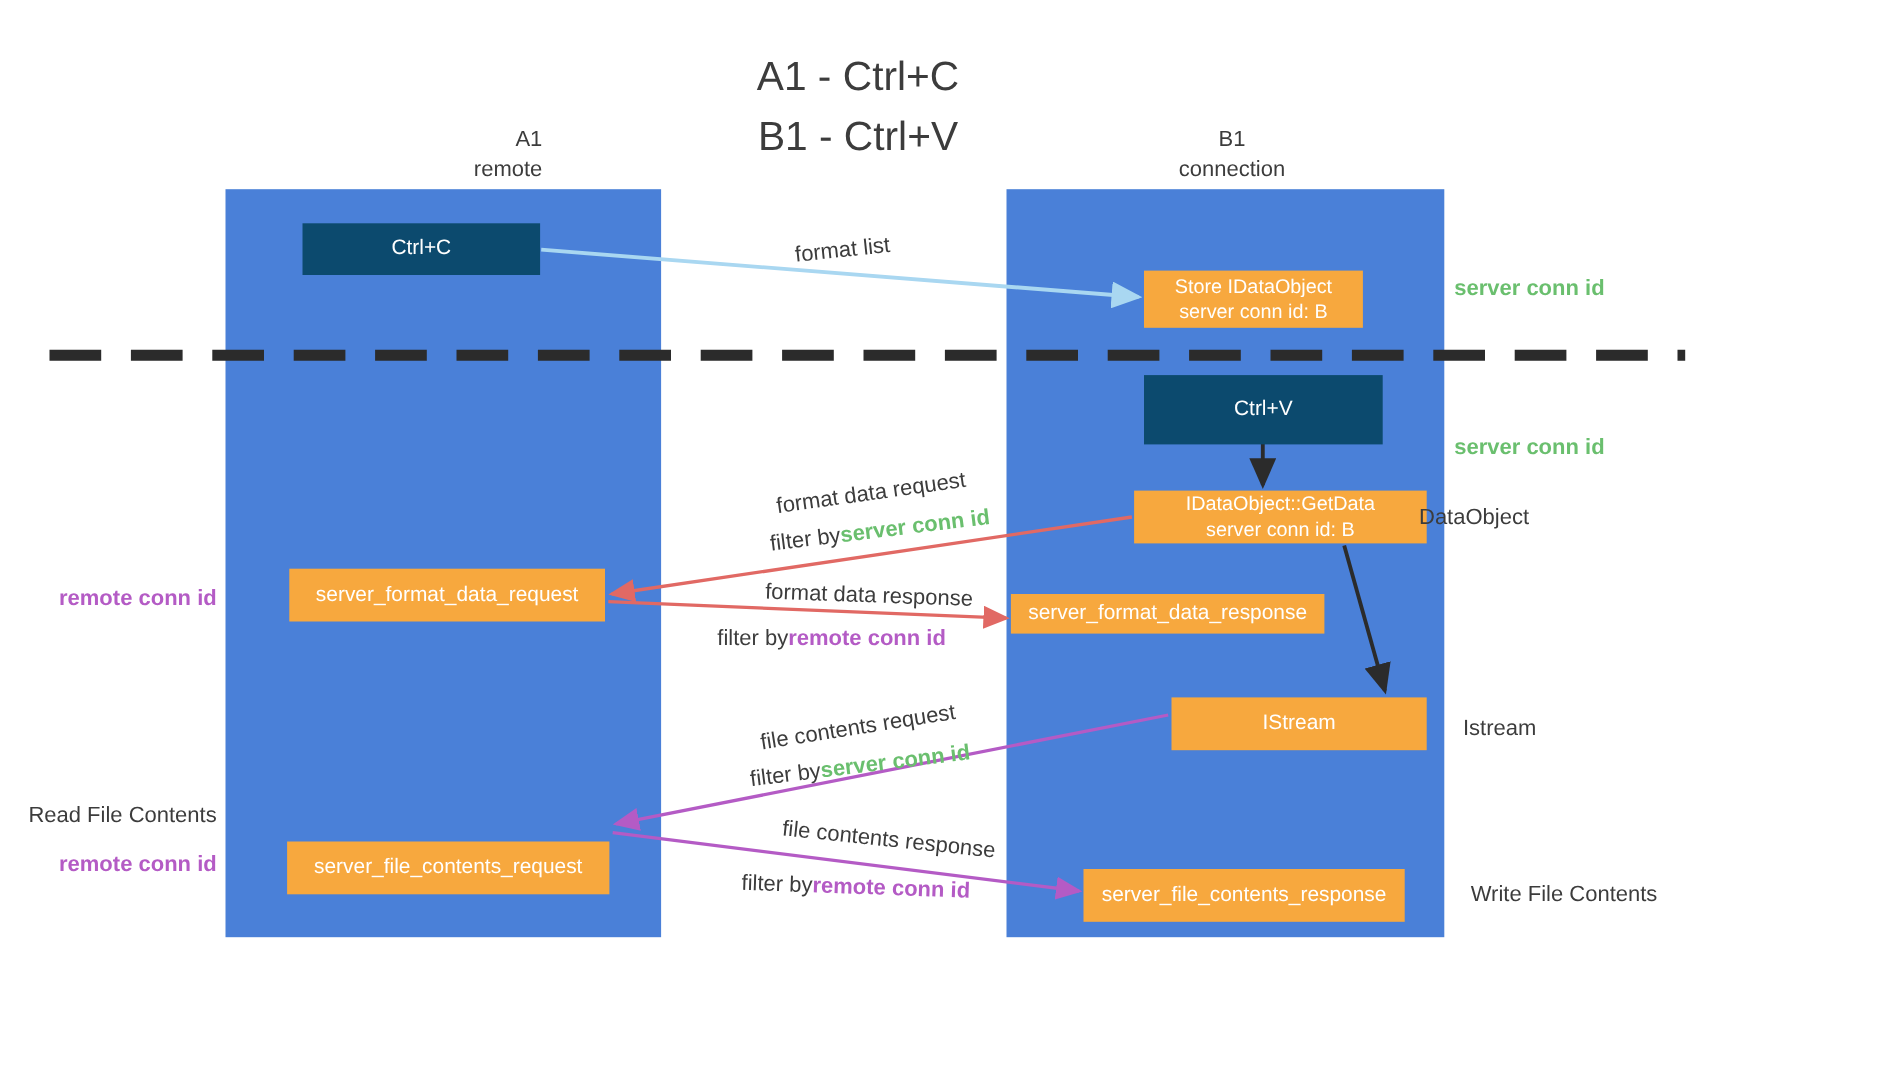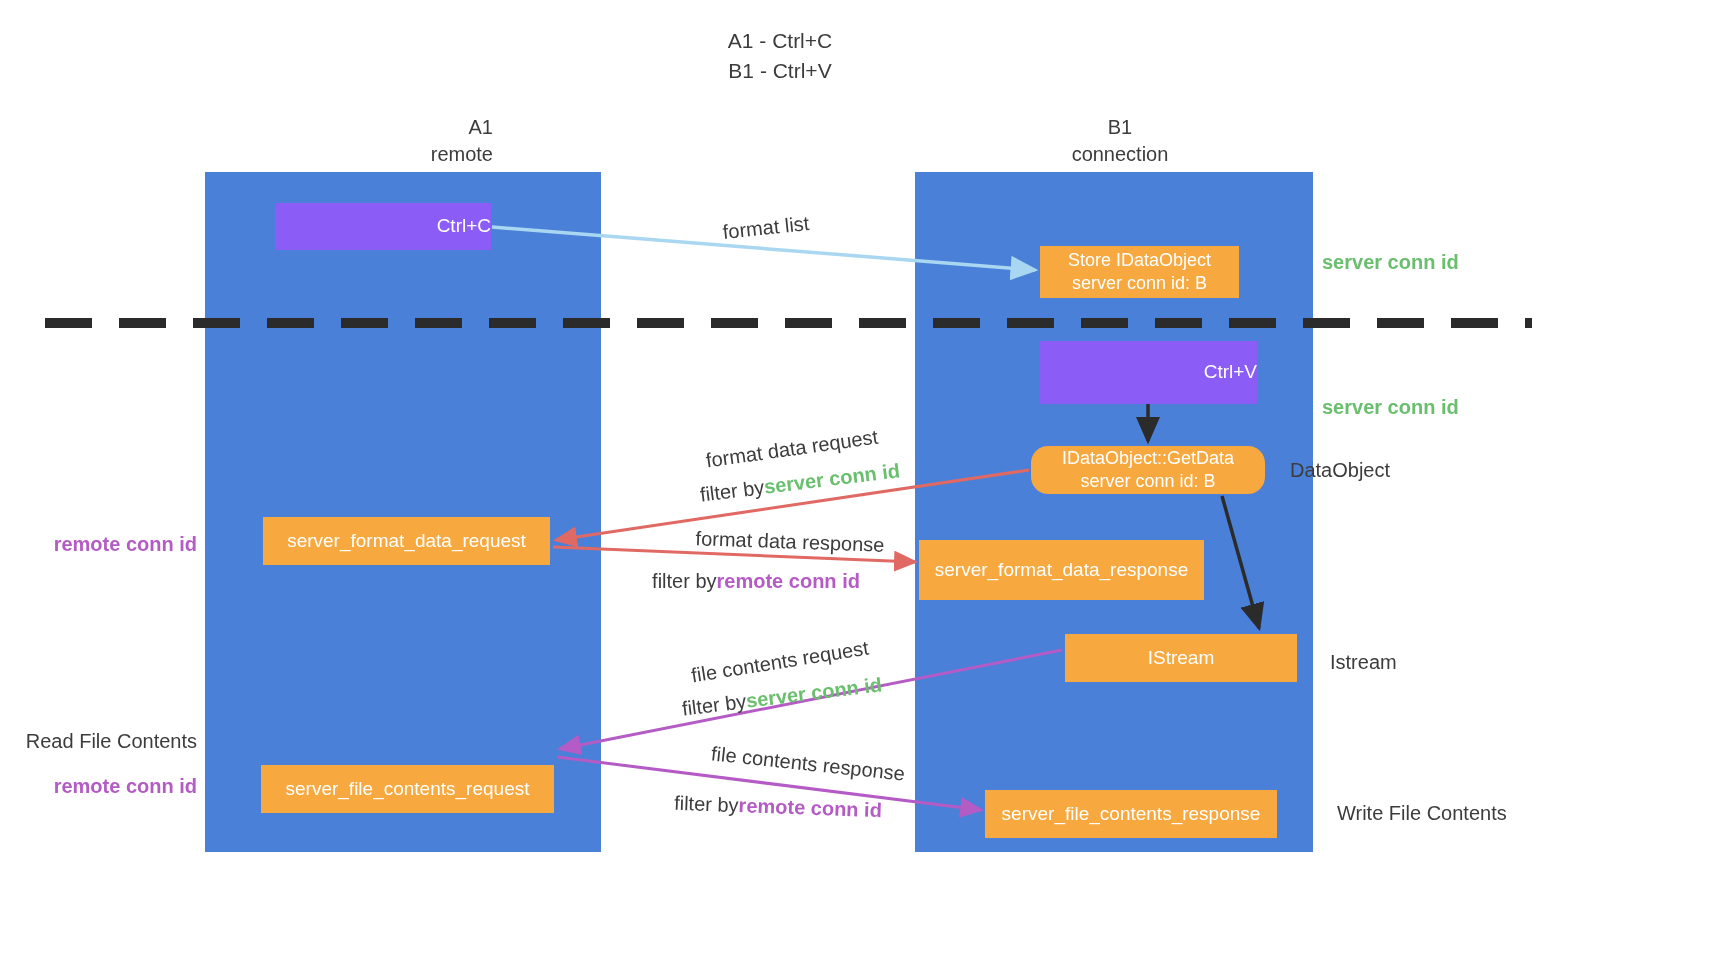--- a/index.html
+++ b/index.html
@@ -1,45 +1,45 @@
 <!DOCTYPE html>
 <html><head>
 <meta charset="utf-8">
 <style>
   * { margin:0; padding:0; box-sizing:border-box; }
   body { background:#ffffff; font-family:"Liberation Sans", sans-serif; }
   .canvas { position:relative; width:1714px; height:972px; background:#ffffff; overflow:hidden; }
 
-  .title { position:absolute; left:0; top:26px; width:1560px; text-align:center;
-           font-size:21px; color:#3c3c3c; line-height:1.45; }
+  .title { position:absolute; left:0; top:43px; width:1560px; text-align:center;
+           font-size:37px; color:#3c3c3c; line-height:1.45; }
 
   .lane-header { position:absolute; width:220px; text-align:center; font-size:20px;
                  color:#3c3c3c; line-height:1.35; top:114px; }
   .lane-header.left  { left:273px;text-align:right; }
   .lane-header.right { left:1010px; }
 
   .lane { position:absolute; top:172px; height:680px; background:#4a80d8; }
   .lane.left  { left:205px; width:396px; }
   .lane.right { left:915px; width:398px; }
 
   svg.arrows { position:absolute; left:0; top:0; width:1714px; height:972px; }
 
   .node { position:absolute; display:flex; flex-direction:column; align-items:center;
           justify-content:center; color:#ffffff; font-size:19px; text-align:center;
           line-height:1.3; }
-  .node.green  { background:#8b5cf6;align-items:flex-end; }
+  .node.green  { background:#0c4a6e; }
   .node.orange { background:#f7a83e; }
   .node .sub { font-size:18px; }
 
   .node.ctrl-c   { left:275px;  top:203px; width:216px; height:47px; }
   .node.store    { left:1040px; top:246px; width:199px; height:52px; font-size:18px; }
   .node.ctrl-v   { left:1040px; top:341px; width:217px; height:63px; }
-  .node.getdata  { left:1031px; top:446px; width:234px; height:48px; font-size:18px;border-radius:17px; }
+  .node.getdata  { left:1031px; top:446px; width:266px; height:48px; font-size:18px; }
   .node.sfd-req  { left:263px;  top:517px; width:287px; height:48px; }
-  .node.sfd-res  { left:919px;  top:540px; width:285px; height:60px; }
+  .node.sfd-res  { left:919px;  top:540px; width:285px; height:36px; }
   .node.istream  { left:1065px; top:634px; width:232px; height:48px; }
   .node.sfc-req  { left:261px;  top:729px; width:293px; height:48px;margin-top:36px; }
   .node.sfc-res  { left:985px;  top:790px; width:292px; height:48px; }
 
   .side-label { position:absolute; font-size:20px; color:#3c3c3c; white-space:nowrap; }
   .side-label.bold-green  { color:#6abf6e; font-weight:bold; }
   .side-label.bold-purple { color:#b45bc5; font-weight:bold; }
   .left-col { left:20px; width:177px; text-align:right; }
 
   .edge-label { position:absolute; font-size:20px; color:#3c3c3c; white-space:nowrap;

